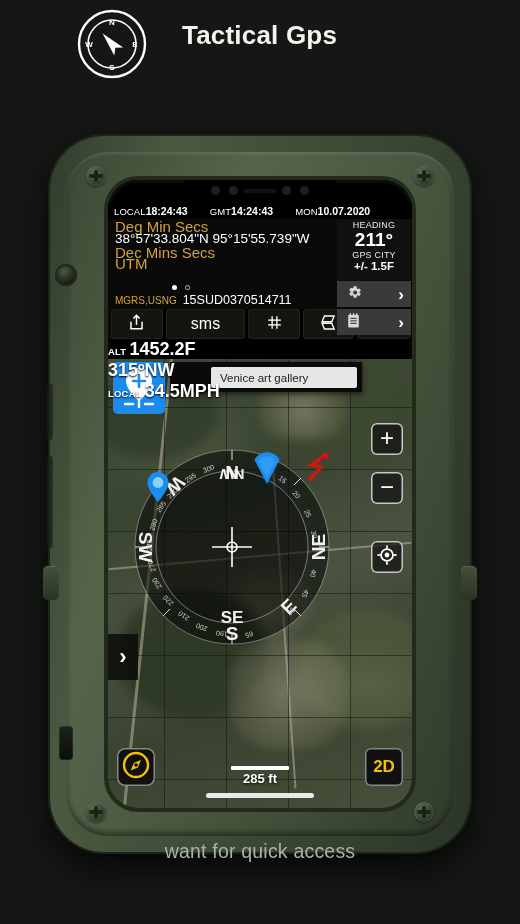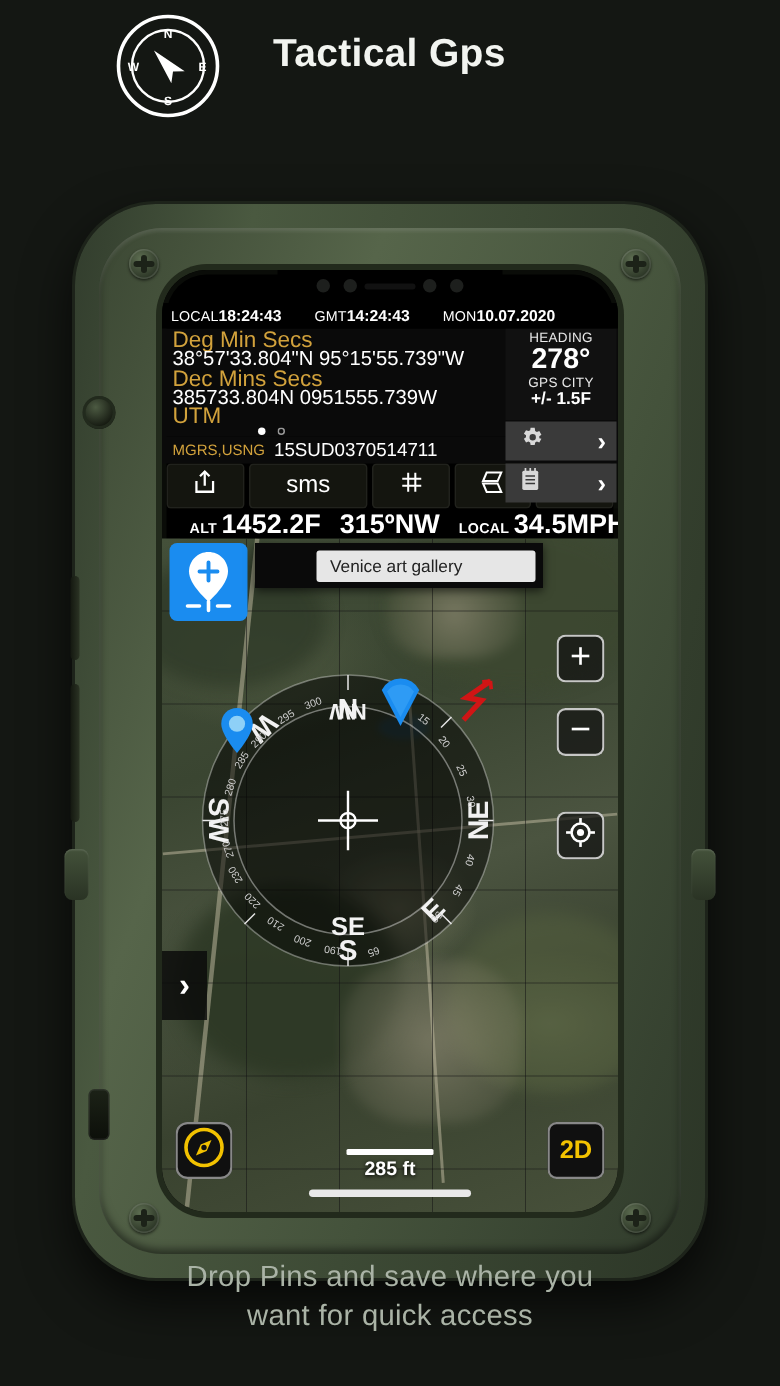--- a/index.html
+++ b/index.html
@@ -157,24 +157,25 @@
   .tb-btn{
     flex:1; background:#14150f; border-radius:3px;
     display:flex; align-items:center; justify-content:center;
     box-shadow:inset 0 0 0 1px rgba(255,255,255,.06);
   }
   .tb-btn.wide{ flex:1.55; }
   .tb-btn span.txt{ color:#fff; font-size:16px; }
 
   
   #altbar{
-    position:absolute; left:12px; top:159px; width:100%; height:20px;
+    position:absolute; left:0; top:159px; width:100%; height:20px;
     display:flex; justify-content:space-around;
     color:#fff; z-index:17;
     background:rgba(0,0,0,.28);
+    flex-direction:column;
   }
   #altbar .k{ font-size:9.5px; font-weight:bold; letter-spacing:.2px; }
   #altbar .v{ font-size:18px; font-weight:bold; }
   #altbar .cell{ display:flex; align-items:baseline; gap:3px; text-shadow:0 1px 2px #000; }
 
   
   #map{
     position:absolute; left:0; top:179px; width:100%; bottom:0;
     overflow:hidden; z-index:5;
     background:
@@ -335,31 +336,30 @@
         <span class="lbl">MON</span>
         <span class="val">10.07.2020</span>
       </div>
     </div>
 
     <div id="coord-panel">
       <div id="coord-left">
         <div class="coord-label">Deg Min Secs</div>
         <div class="coord-value">38°57'33.804"N 95°15'55.739"W</div>
         <div class="coord-label">Dec Mins Secs</div>
-        <div class="coord-value">385733.804N   0951555.739W</div>
         <div class="coord-label">UTM</div>
       </div>
       <div id="page-dots">
         <div class="dot"></div>
         <div class="dot hollow"></div>
       </div>
 
       <div id="hdg-box">
         <div class="k">HEADING</div>
-        <div class="big">278°</div>
+        <div class="big">211°</div>
         <div class="k">GPS CITY</div>
         <div class="v">+/- 1.5F</div>
       </div>
 
       <div class="side-row" id="row-settings">
         <span>
           <svg width="17" height="17" viewBox="0 0 24 24" fill="#d8d8d8">
             <path d="M19.1 12.9a7.6 7.6 0 0 0 0-1.8l2-1.5-2-3.4-2.3.9a7.3 7.3 0 0 0-1.6-.9L14.8 3h-3.9l-.4 2.3a7.3 7.3 0 0 0-1.6.9l-2.3-.9-2 3.4 2 1.5a7.6 7.6 0 0 0 0 1.8l-2 1.5 2 3.4 2.3-.9c.5.4 1 .7 1.6.9l.4 2.4h3.9l.4-2.4c.6-.2 1.1-.5 1.6-.9l2.3.9 2-3.4zM12.9 15a3 3 0 1 1 0-6 3 3 0 0 1 0 6z"></path>
           </svg>
         </span>
@@ -590,15 +590,14 @@
         <div class="bar"></div>
         <div class="lbl">285 ft</div>
       </div>
     </div>
 
     <div id="home-bar"></div>
   </div>
 </div>
 
 <div id="caption">
-  <div>Drop Pins and save where you</div>
   <div>want for quick access</div>
 </div>
 
 </body></html>

